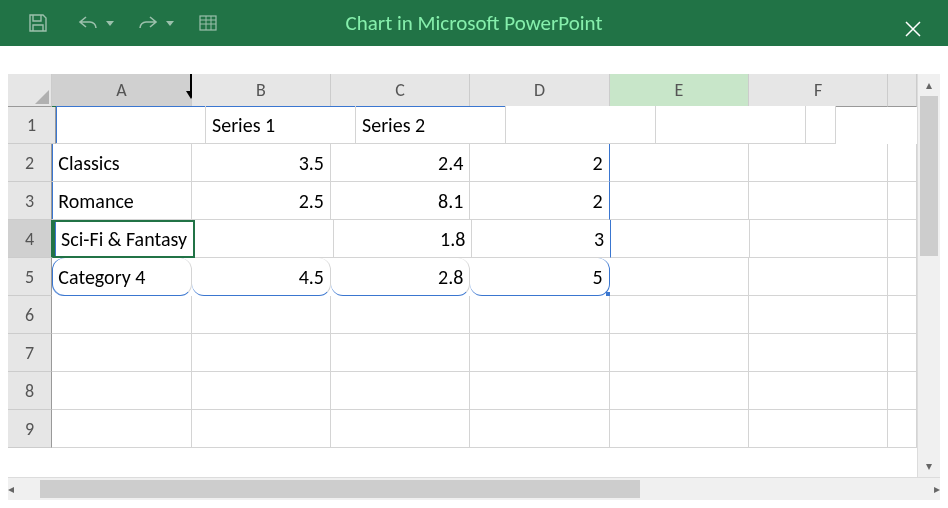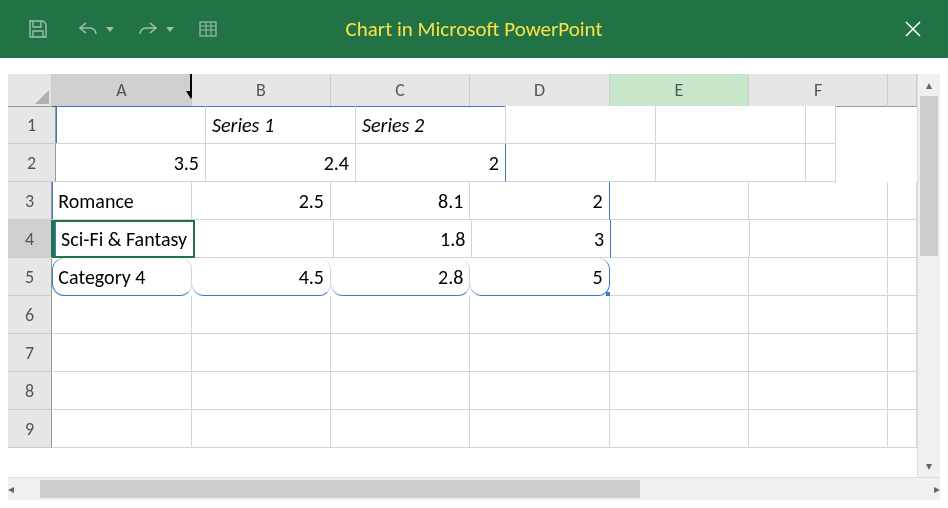--- a/index.html
+++ b/index.html
@@ -1,17 +1,17 @@
 <!DOCTYPE html>
 <html><head>
 <meta charset="utf-8">
 <style>
   html,body{margin:0;padding:0;font-family:"Segoe UI",Calibri,Arial,sans-serif;background:#fff;}
   .window{width:948px;height:508px;position:relative;background:#fff;overflow:hidden;}
-  .titlebar{height:58px;background:#217346;color:#fde047;display:flex;align-items:center;position:relative;}
+  .titlebar{height:46px;background:#217346;color:#86efac;display:flex;align-items:center;position:relative;}
   .qat{display:flex;align-items:center;gap:0;padding-left:22px;}
   .qat-btn{width:32px;height:32px;display:flex;align-items:center;justify-content:center;opacity:.55;}
   .qat-btn svg{display:block;}
   .qat-sep{width:18px;}
   .drop-tri{width:0;height:0;border-left:4px solid transparent;border-right:4px solid transparent;border-top:5px solid rgba(255,255,255,.55);margin-left:2px;}
   .title-text{position:absolute;left:0;right:0;text-align:center;font-size:21px;font-weight:400;pointer-events:none;}
   .close-btn{position:absolute;right:6px;top:0;width:58px;height:58px;display:flex;align-items:center;justify-content:center;}
   .close-btn svg{stroke:#fff;stroke-width:1.5;}
   .gridzone{position:absolute;top:74px;left:8px;right:8px;bottom:8px;display:flex;flex-direction:column;}
   .colhdr-row{display:flex;height:32px;}
@@ -24,21 +24,21 @@
   .col-D{width:150px;} .col-E{width:150px;} .col-F{width:150px;}
   .col-G{width:30px;}
   .bodyrow{display:flex;height:38px;}
   .rowhdr{width:47px;background:#e6e6e6;border-right:1px solid #999;border-bottom:1px solid #ccc;color:#555;font-size:18px;display:flex;align-items:center;justify-content:center;}
   .rowhdr.active{background:#d0d0d0;border-right:2px solid #217346;}
   .cell{height:38px;border-right:1px solid #d4d4d4;border-bottom:1px solid #d4d4d4;font-size:20px;display:flex;align-items:center;padding:0 6px;box-sizing:border-box;background:#fff;position:relative;}
   .cell.num{justify-content:flex-end;}
   .cell.txt{justify-content:flex-start;}
   
   .tleft{box-shadow:inset 1px 0 0 #3a76d0;}
-  .ttop{box-shadow:inset 0 1px 0 #3a76d0;font-style:italic;}
+  .ttop{box-shadow:inset 0 1px 0 #3a76d0;}
   .tlt{box-shadow:inset 1px 0 0 #3a76d0, inset 0 1px 0 #3a76d0;}
   .tright{border-right:1px solid #3a76d0 !important;}
   .tbot{border-bottom:1px solid #3a76d0 !important;border-radius:12px;}
   .corner-handle::after{content:"";position:absolute;right:-3px;bottom:-3px;width:6px;height:6px;background:#3a76d0;}
   
   .editcell{border:2px solid #217346 !important;z-index:5;background:#fff;overflow:visible;white-space:nowrap;}
   
   .insert-cursor{position:absolute;top:0;right:-4px;width:8px;height:32px;pointer-events:none;}
   .insert-cursor::before{content:"";position:absolute;left:3px;top:0;width:2px;height:18px;background:#000;}
   .insert-cursor::after{content:"";position:absolute;left:-1px;top:17px;width:0;height:0;border-left:5px solid transparent;border-right:5px solid transparent;border-top:8px solid #000;}
@@ -137,20 +137,23 @@
             </div>
           <div class="cell col-E"></div>
           <div class="cell col-F"></div>
           <div class="cell col-G"></div>
         </div>
 
         <div class="bodyrow">
           <div class="rowhdr">
               <span>2</span>
             </div>
+          <div class="cell col-A txt tleft">
+              <span>Classics</span>
+            </div>
           <div class="cell col-B num">
               <span>3.5</span>
             </div>
           <div class="cell col-C num">
               <span>2.4</span>
             </div>
           <div class="cell col-D num tright">
               <span>2</span>
             </div>
           <div class="cell col-E"></div>

